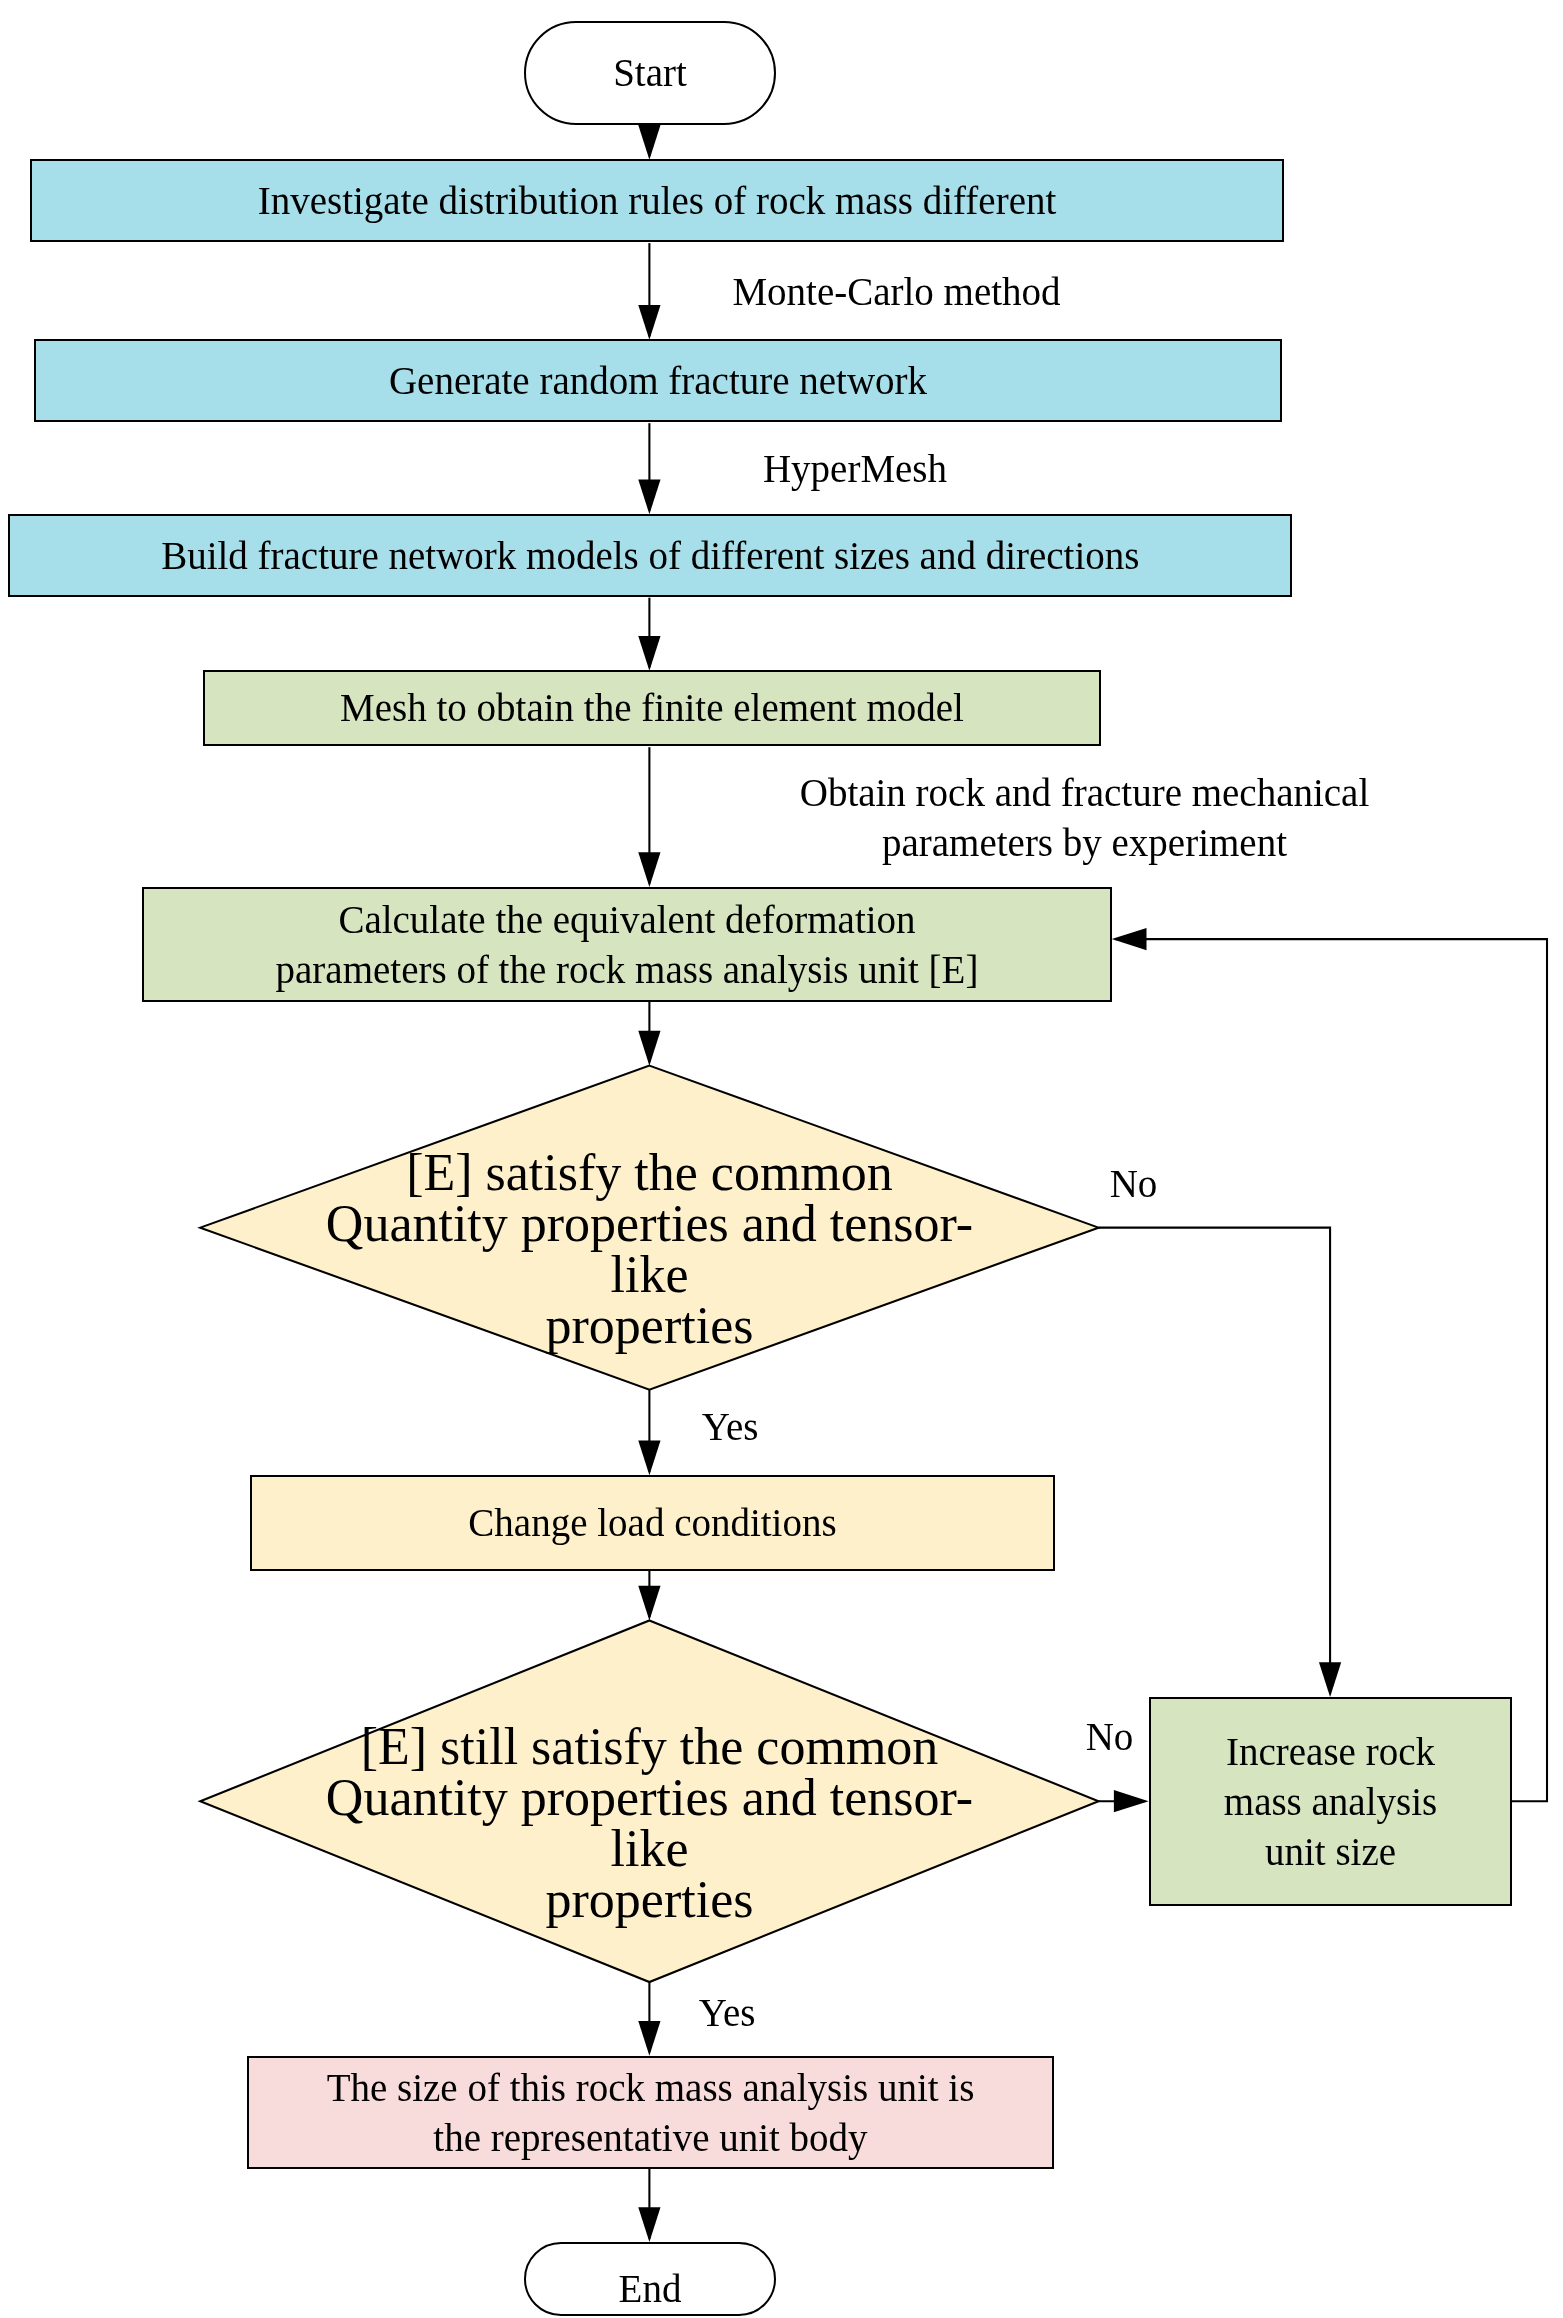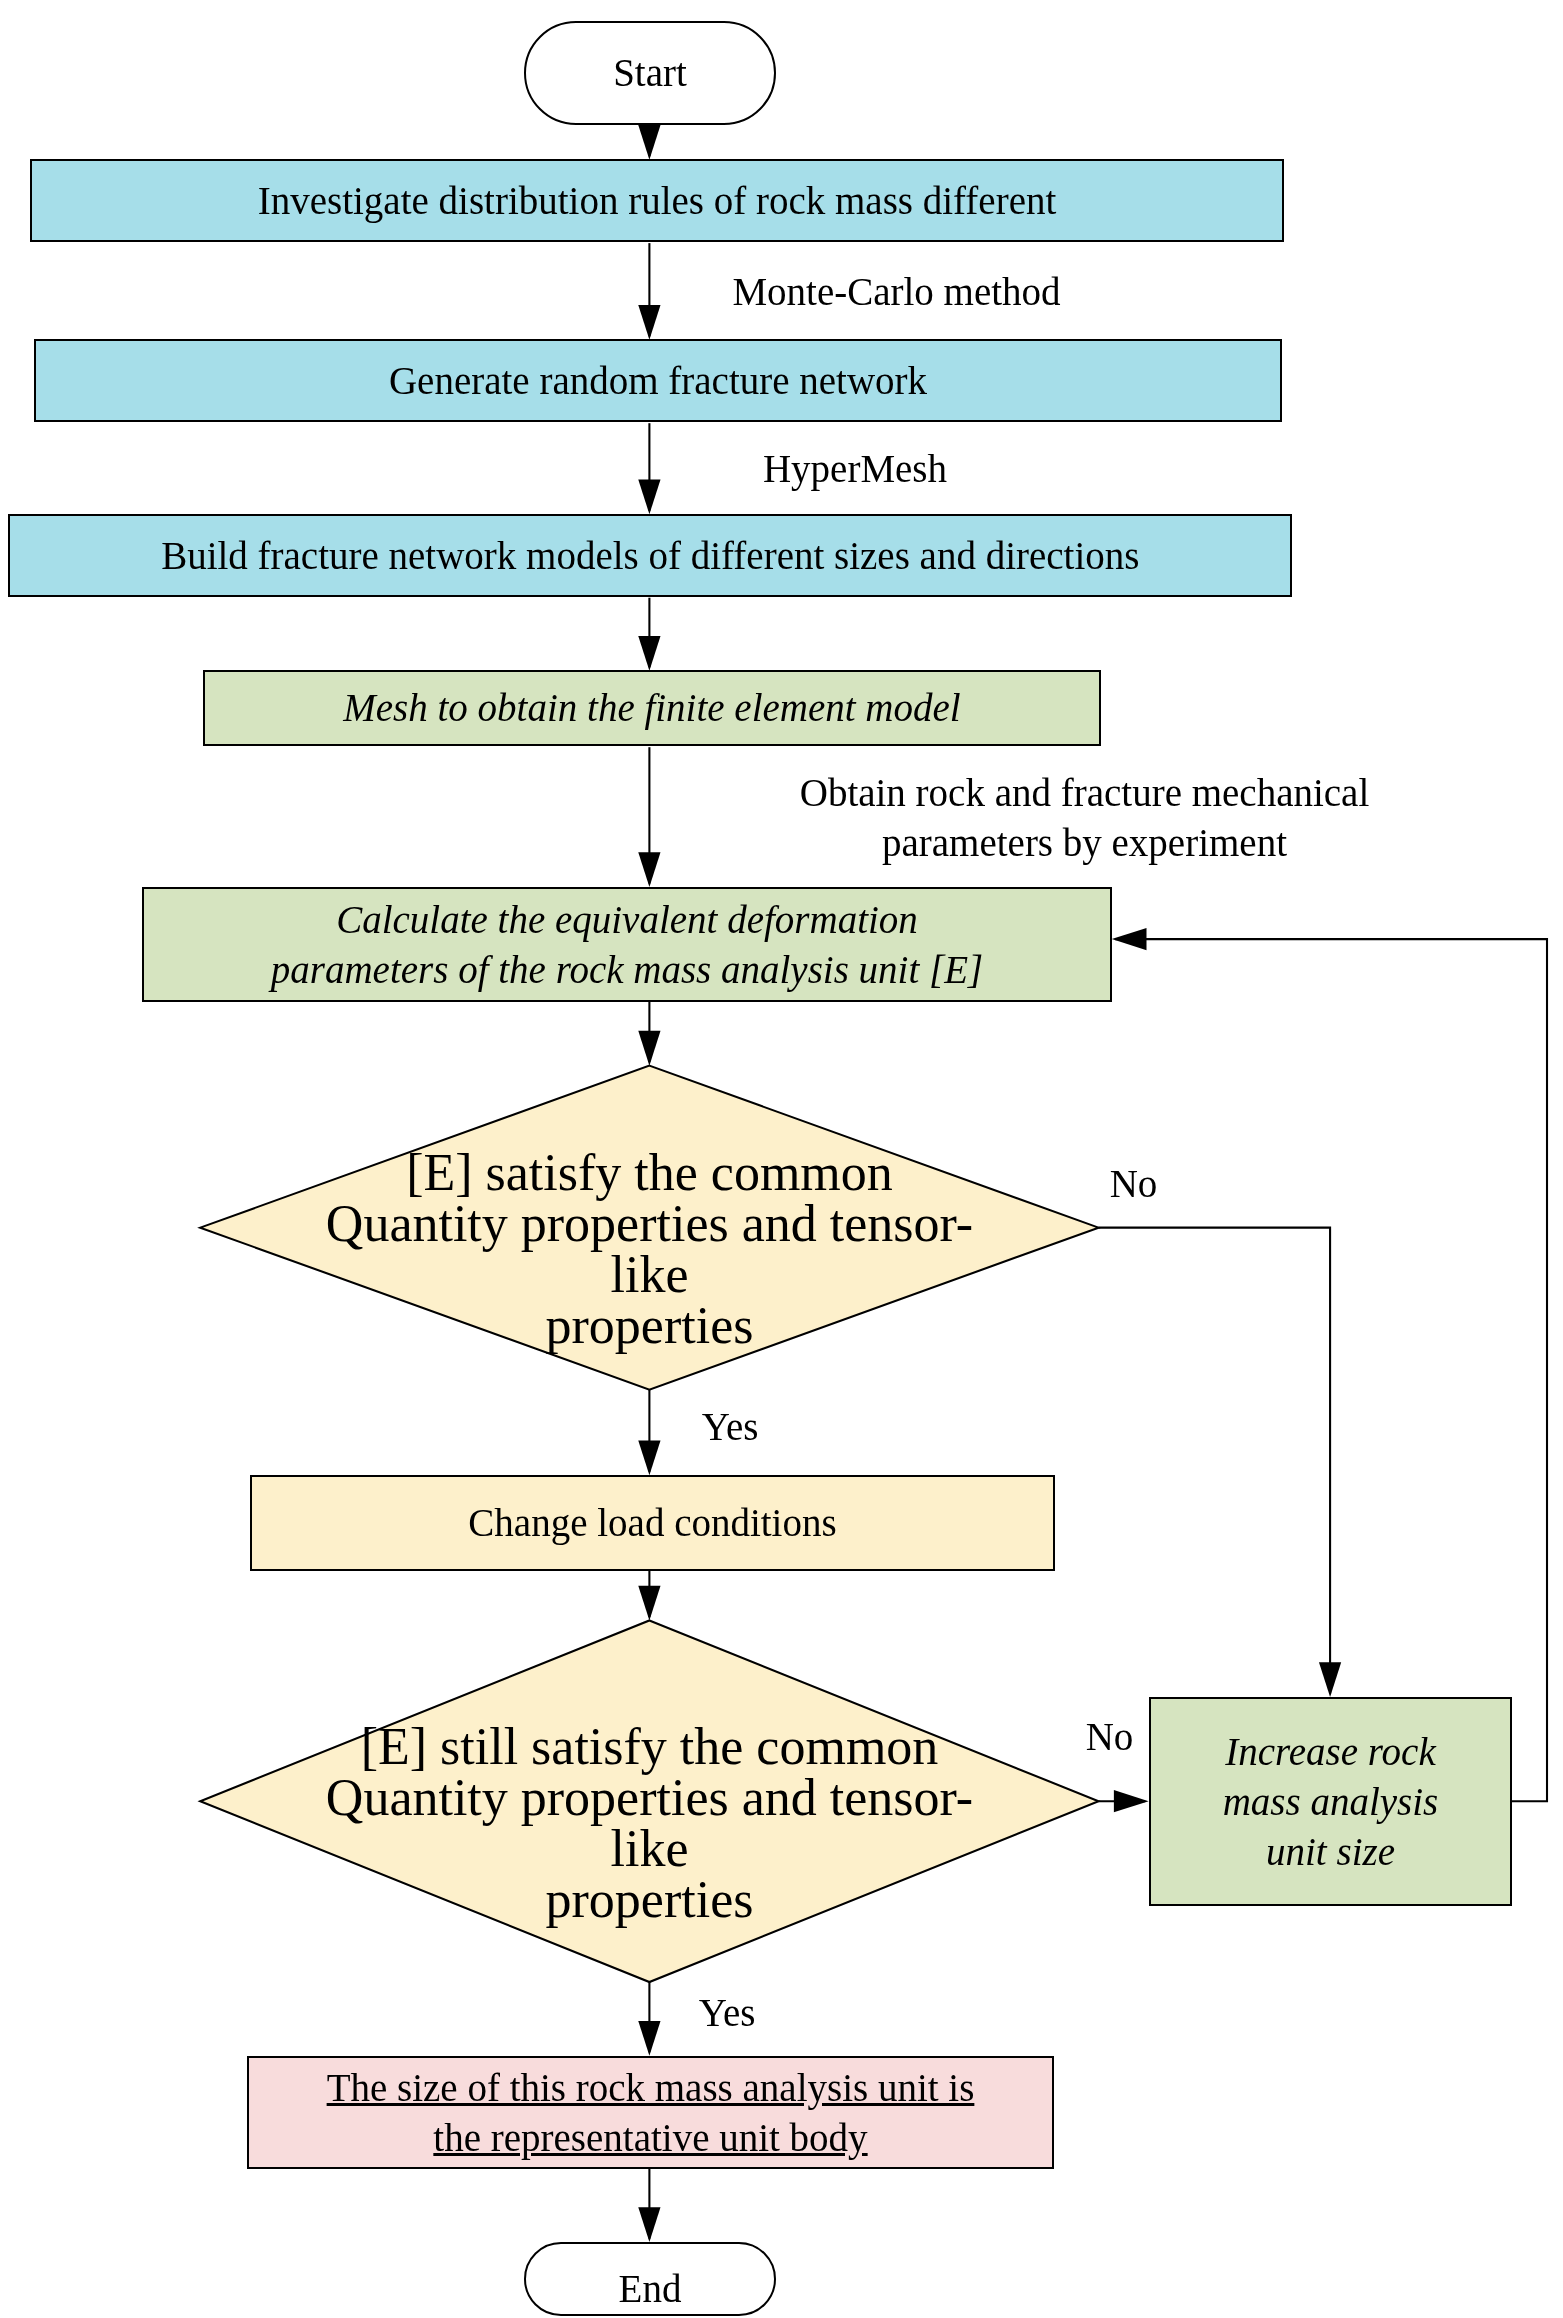--- a/index.html
+++ b/index.html
@@ -34,21 +34,21 @@
     line-height: 50px;
   }
   .rect-node { border: 2.8px solid var(--line, #000); }
   .terminator {
     background: var(--terminator-fill, #fff);
     border: 2.1px solid var(--line, #000);
   }
   #start-node { border-radius: 52px; }
   #end-node { border-radius: 38px; align-items: flex-end; }
   .blue   { background: var(--process-blue, #A6DEE9); }
-  .green  { background: var(--process-green, #D6E4C0); font-style: italic; }
+  .green  { background: var(--process-green, #D6E4C0); }
   .yellow { background: var(--process-yellow, #FDF0CB); }
   .pink   { background: var(--process-pink, #F8DCDC); }
   .diamond-label {
     position: absolute;
     display: flex;
     justify-content: center;
     text-align: center;
     font-size: 52px;
     line-height: 51px;
   }
@@ -147,21 +147,21 @@
   <div class="node rect-node yellow" style="left:250px; top:1475px; width:805px; height:96px;">
     <span>Change load conditions</span>
   </div>
 
   <div class="node rect-node green" style="left:1149px; top:1697px; width:363px; height:209px;">
     <span class="pre">Increase rock
 mass analysis
 unit size</span>
   </div>
 
-  <div class="node rect-node pink" style="left:247px; top:2056px; width:807px; height:113px;text-decoration:underline;">
+  <div class="node rect-node pink" style="left:247px; top:2056px; width:807px; height:113px;">
     <span class="pre">The size of this rock mass analysis unit is
 the representative unit body</span>
   </div>
 
   <div class="diamond-label" style="left:302px; top:1147px; width:695px; height:160px;">
     <span class="pre">[E] satisfy the common
 Quantity properties and tensor-like
 properties</span>
   </div>
 

